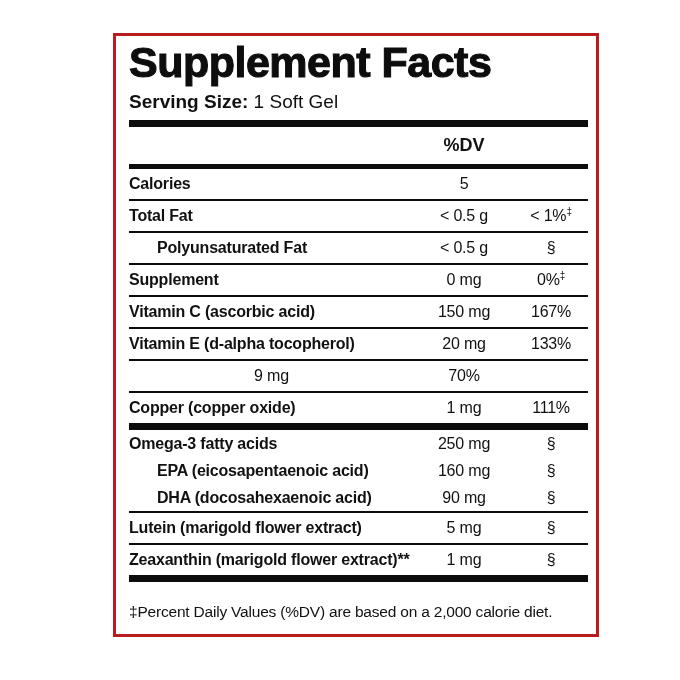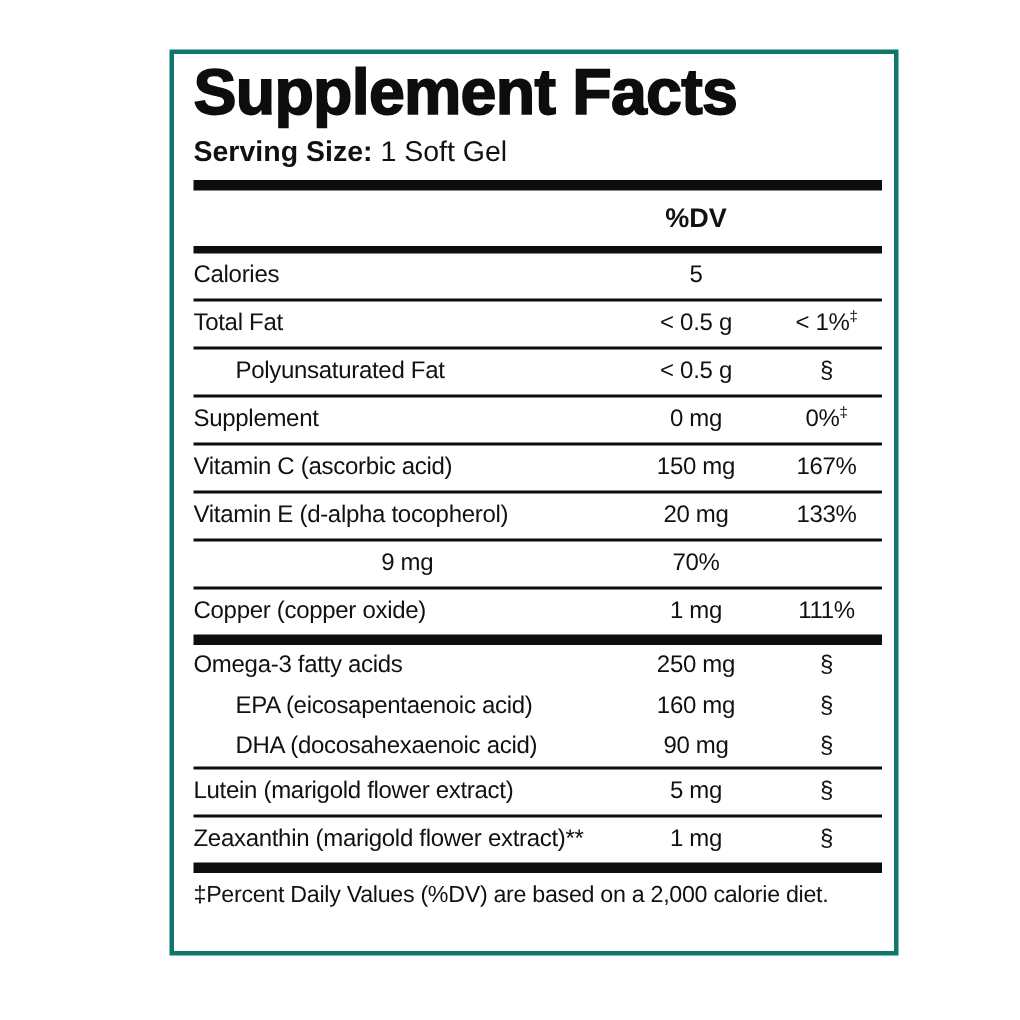--- a/index.html
+++ b/index.html
@@ -10,21 +10,21 @@
     background:#ffffff;
     font-family:"Liberation Sans", sans-serif;
     color:#111111;
     overflow:hidden;
   }
   .label-box {
     position:absolute;
     left:113px; top:33px;
     width:486px; height:604px;
     background:#ffffff;
-    border:3px solid #0f766e;
+    border:3px solid #b91c1c;
     padding:0 8px 0 13px;
   }
   .title {
     margin-top:5px;
     font-size:43px;
     line-height:1.0;
     font-weight:700;
     letter-spacing:-0.5px;
     -webkit-text-stroke:1.1px #0d0d0d;
     color:#0d0d0d;
@@ -51,33 +51,33 @@
   .hdr-dv { text-align:center; }
   .nrow {
     display:grid;
     grid-template-columns:1fr 100px 74px;
     align-items:center;
     height:30px;
     font-size:16px;
     letter-spacing:-0.2px;
   }
   .nrow.compact { height:27px; }
-  .col-label { white-space:nowrap; overflow:visible; }
+  .col-label { white-space:nowrap; overflow:visible;font-weight:bold; }
   .col-label.indent { padding-left:28px; }
   .col-amount { text-align:center; white-space:nowrap; }
   .col-dv { text-align:center; white-space:nowrap; }
   .col-dv .sup {
     font-size:10px;
     vertical-align:super;
     line-height:0;
   }
   .rule { width:100%; background:#0d0d0d; }
   .rule.thin { height:2px; }
   .rule.thick { height:7px; }
-  .footnotes { margin-top:4px; }
+  .footnotes { margin-top:19px; }
   .footnote {
     font-size:15.5px;
     line-height:22px;
     letter-spacing:-0.2px;
     white-space:nowrap;
   }
 </style>
 </head>
 <body>
 

